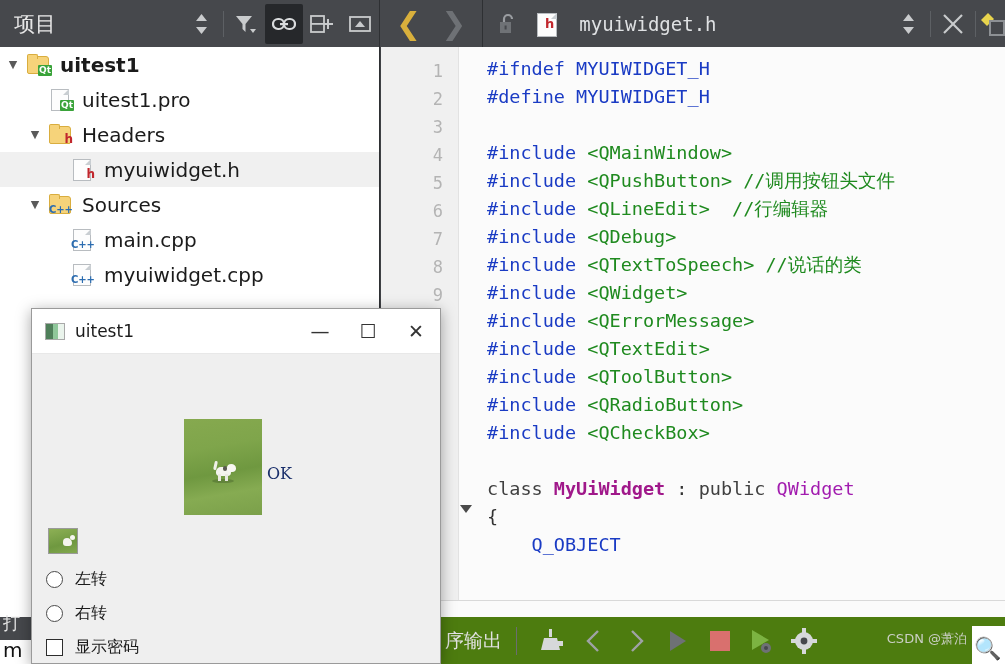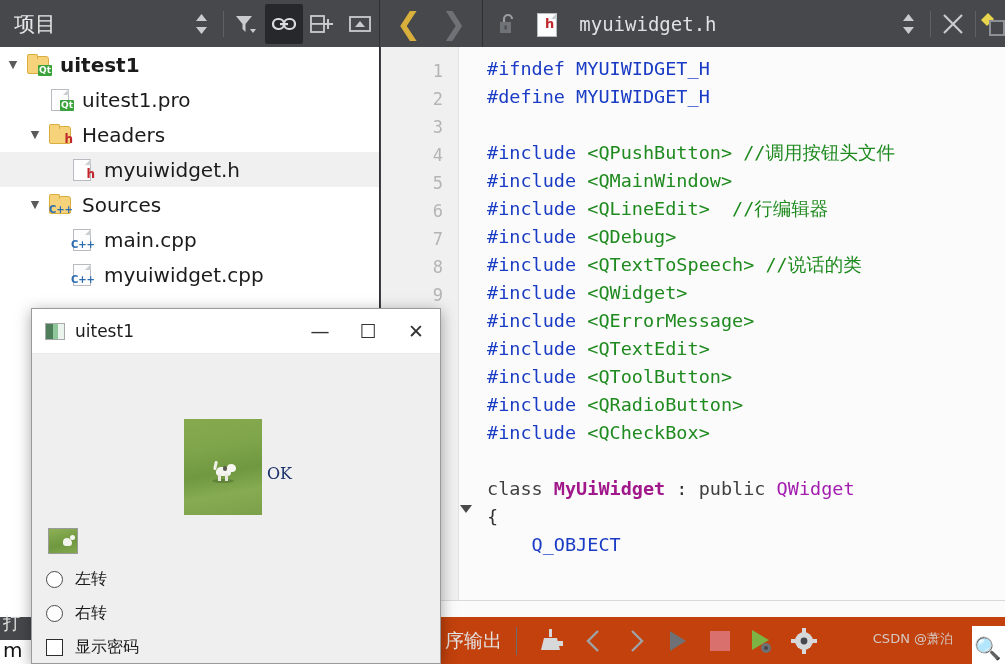--- a/index.html
+++ b/index.html
@@ -143,30 +143,30 @@
                background:#46484c; color:#e6e6e6; font-size:17px;
                font-family:"DejaVu Sans", sans-serif; }
   #leftstrip .t1 { position:absolute; left:3px; top:-5px; }
   #leftwhite { position:absolute; left:0px; top:640px; width:31px; height:24px;
                background:#fff; color:#111; font-size:20px;
                font-family:"DejaVu Sans", sans-serif; }
   #leftwhite span { position:absolute; left:3px; top:-2px; }
 
   
   #bottombar { position:absolute; left:0; top:617px; width:1005px; height:47px;
-               background:#c2410c; display:flex; align-items:center; }
+               background:#4d7c0f; display:flex; align-items:center; }
   #bbleft { width:441px; height:47px; }
   #bbright { flex:1; display:flex; align-items:center; height:47px; }
   .outlbl { color:#e2e2e2; font-size:19px; margin-left:4px;
             font-family:"DejaVu Sans", sans-serif; white-space:nowrap; }
   .bsep { width:1px; height:28px; background:#6a6d71; margin:0 14px; }
   .bbtn { width:42px; height:40px; display:flex; align-items:center;
           justify-content:center; color:#cfd1d3; }
 
-  #watermark { position:absolute; right:52px; top:630px; color:#d8d8d8;
+  #watermark { position:absolute; right:38px; top:630px; color:#d8d8d8;
                font-size:13px; font-family:"DejaVu Sans", sans-serif; opacity:.9; }
   #wmbox { position:absolute; right:0px; top:626px; width:33px; height:38px;
            background:#fff; }
   #wmglass { position:absolute; right:3px; top:636px; color:#3a3a3a; font-size:22px;
              font-family:"DejaVu Sans", sans-serif; }
 
   
   #sliver { position:absolute; left:441px; top:600px; width:564px; height:17px;
             background:#fbfbfb; border-top:1px solid #d9d9d9; }
 </style>
@@ -343,22 +343,22 @@
       <div class="ln">8</div>
       <div class="ln">9</div>
     </div>
   <div id="foldcol">
     <div id="foldmark"></div>
   </div>
   <div id="code">
       <div class="cl"><span class="pre">#ifndef </span><span class="pre">MYUIWIDGET_H</span></div>
       <div class="cl"><span class="pre">#define </span><span class="pre">MYUIWIDGET_H</span></div>
       <div class="cl">&nbsp;</div>
+      <div class="cl"><span class="pre">#include </span><span class="inc">&lt;QMainWindow&gt;</span></div>
       <div class="cl"><span class="pre">#include </span><span class="inc">&lt;QPushButton&gt;</span><span class="cmt"> //调用按钮头文件</span></div>
-      <div class="cl"><span class="pre">#include </span><span class="inc">&lt;QMainWindow&gt;</span></div>
       <div class="cl"><span class="pre">#include </span><span class="inc">&lt;QLineEdit&gt;</span><span class="cmt">  //行编辑器</span></div>
       <div class="cl"><span class="pre">#include </span><span class="inc">&lt;QDebug&gt;</span></div>
       <div class="cl"><span class="pre">#include </span><span class="inc">&lt;QTextToSpeech&gt;</span><span class="cmt"> //说话的类</span></div>
       <div class="cl"><span class="pre">#include </span><span class="inc">&lt;QWidget&gt;</span></div>
       <div class="cl"><span class="pre">#include </span><span class="inc">&lt;QErrorMessage&gt;</span></div>
       <div class="cl"><span class="pre">#include </span><span class="inc">&lt;QTextEdit&gt;</span></div>
       <div class="cl"><span class="pre">#include </span><span class="inc">&lt;QToolButton&gt;</span></div>
       <div class="cl"><span class="pre">#include </span><span class="inc">&lt;QRadioButton&gt;</span></div>
       <div class="cl"><span class="pre">#include </span><span class="inc">&lt;QCheckBox&gt;</span></div>
       <div class="cl">&nbsp;</div>

